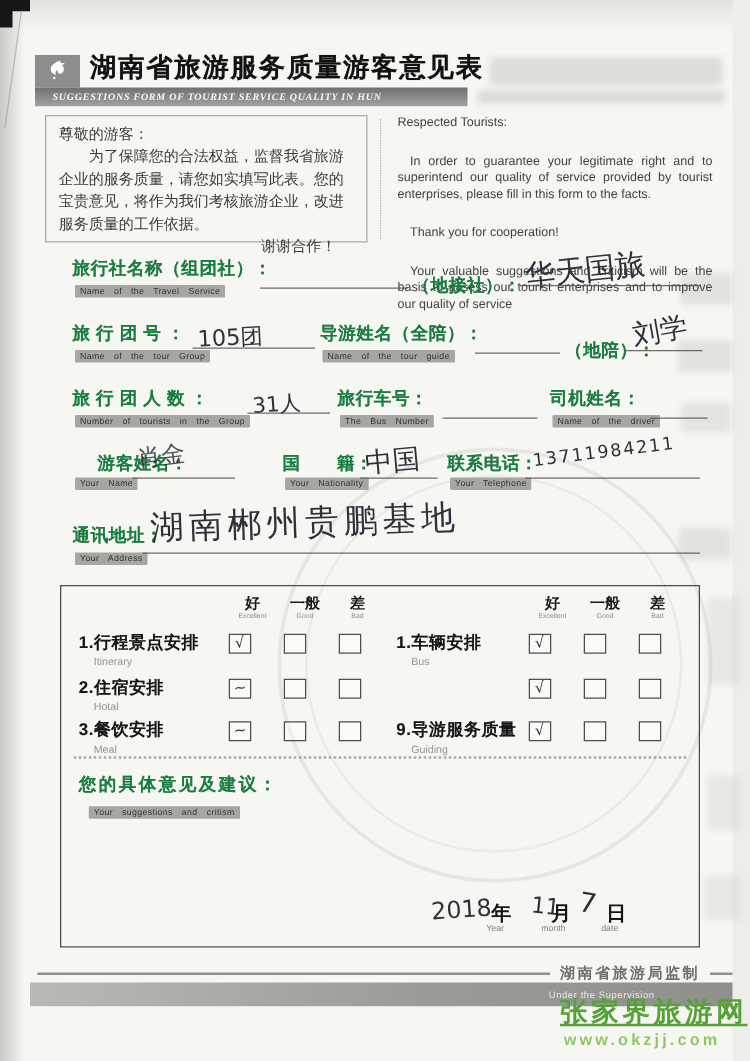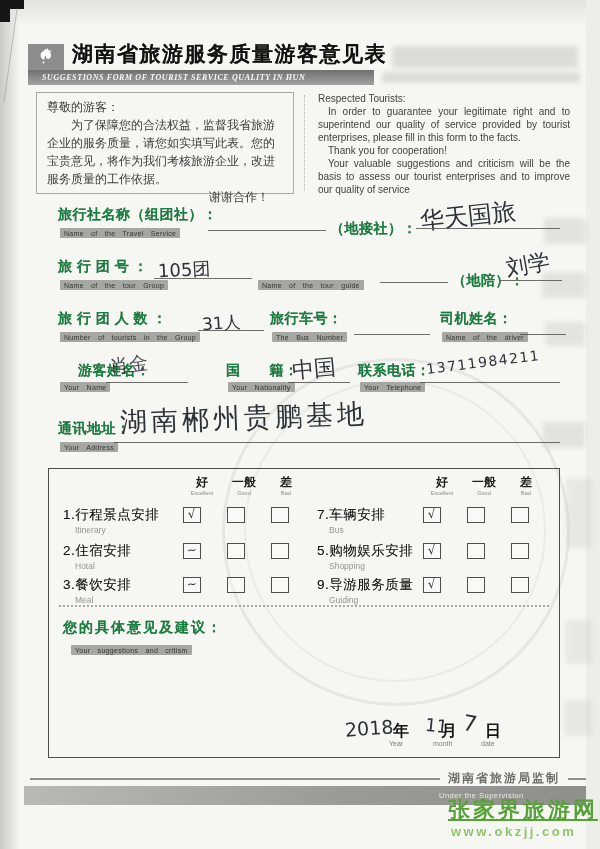--- a/index.html
+++ b/index.html
@@ -26,41 +26,41 @@
   .subtitle-bar span{font-size:8px;font-style:italic;letter-spacing:.6px;color:rgba(255,255,255,.92);
                      font-family:"Liberation Serif",serif;font-weight:bold;}
   
   .intro-zh{position:absolute;left:36px;top:92px;width:258px;height:102px;border:1px solid #a9a9a6;
             padding:5px 10px;box-sizing:border-box;font-family:cursive,"Liberation Serif",serif;
             font-size:12px;line-height:1.5;color:#3b3b3b;}
   .intro-zh .body{text-indent:2em;}
   .intro-zh .closing{text-align:right;padding-right:14px;}
   .intro-en{position:absolute;left:318px;top:92px;width:252px;font-size:10px;line-height:1.3;
             color:#424242;text-align:justify;}
-  .intro-en .p{text-indent:10px;}
+  .intro-en .p{text-indent:10px;margin-top:18px;}
   .dotcol{position:absolute;left:304px;top:95px;width:1px;height:96px;
           border-left:1px dotted #9f9f9c;opacity:.8;}
   
   .frow{position:absolute;left:58px;height:50px;width:520px;}
   .frow .abs{position:absolute;white-space:nowrap;}
   .zh{font-weight:bold;font-size:14px;color:#15803d;letter-spacing:.5px;
       text-shadow:0 0 .5px rgba(0,0,0,.4);}
   .chip{display:inline-block;background:#a6a6a3;color:#34342f;font-size:7px;
         padding:1.5px 4px;letter-spacing:.3px;word-spacing:5px;border-radius:1px;}
   .uline{position:absolute;border-bottom:1.3px solid #55534e;opacity:.85;}
   .hw{position:absolute;font-family:cursive,"DejaVu Sans",sans-serif;color:#2e3138;white-space:nowrap;}
   
   .rbox{position:absolute;left:48px;top:468px;width:512px;height:290px;border:1.5px solid #4c4c49;
         box-sizing:border-box;}
   .rbox .abs{position:absolute;white-space:nowrap;}
   .scale-grp{position:absolute;display:flex;gap:0;}
   .scale-cell{width:42px;text-align:center;}
   .scale-zh{display:block;font-size:12px;font-weight:bold;color:#1a1a1a;}
   .scale-en{display:block;font-size:5.5px;color:#8a8a86;margin-top:-1px;}
-  .item-zh{font-weight:normal;font-size:13.5px;color:#161616;letter-spacing:.5px;
+  .item-zh{font-weight:bold;font-size:13.5px;color:#161616;letter-spacing:.5px;
            text-shadow:0 0 .5px rgba(0,0,0,.35);}
   .item-en{font-size:8.5px;color:#95958f;margin-left:12px;display:block;margin-top:1px;}
   .boxes{position:absolute;display:flex;gap:26px;}
   .cb{width:16px;height:14px;border:1.4px solid #4f4d48;display:inline-flex;
       align-items:center;justify-content:center;background:rgba(255,255,255,.35);}
   .mark{font-family:cursive,"DejaVu Sans",sans-serif;font-size:12px;color:#33363c;
         transform:rotate(-6deg) translateY(-1px);}
   .dotline{position:absolute;left:10px;right:10px;top:136px;border-top:2px dotted #8e8e8a;opacity:.75;}
   .sugg-zh{letter-spacing:2px;}
   .date-lab{font-weight:bold;font-size:16px;color:#141414;}
@@ -139,20 +139,21 @@
     <span class="abs zh" style="left:272px;top:14px;">（地接社）：</span>
     <span class="hw" style="left:362px;top:-6px;font-size:24px;transform:rotate(-6deg);">华天国旅</span>
     <span class="uline" style="left:358px;top:22px;width:144px;"></span>
   </div>
 
   <div class="frow" style="top:258px;">
     <span class="abs zh" style="left:0;top:0;">旅 行 团 号 ：</span>
     <span class="abs chip" style="left:2px;top:22px;">Name of the tour Group</span>
     <span class="hw" style="left:100px;top:0;font-size:18px;transform:rotate(-3deg);">105团</span>
     <span class="uline" style="left:96px;top:20px;width:98px;"></span>
+    <span class="abs zh" style="left:198px;top:0;">导游姓名（全陪）：</span>
     <span class="abs chip" style="left:200px;top:22px;">Name of the tour guide</span>
     <span class="uline" style="left:322px;top:24px;width:68px;"></span>
     <span class="abs zh" style="left:394px;top:14px;">（地陪）：</span>
     <span class="hw" style="left:448px;top:-8px;font-size:22px;transform:rotate(-10deg);">刘学</span>
     <span class="uline" style="left:442px;top:22px;width:62px;"></span>
   </div>
 
   <div class="frow" style="top:310px;">
     <span class="abs zh" style="left:0;top:0;">旅 行 团 人 数 ：</span>
     <span class="abs chip" style="left:2px;top:22px;">Number of tourists in the Group</span>
@@ -225,21 +226,21 @@
     </div>
     <div class="boxes" style="left:134px;top:38px;">
       <span class="cb">
           <span class="mark">√</span>
         </span>
       <span class="cb"></span>
       <span class="cb"></span>
     </div>
 
     <div class="abs" style="left:268px;top:36px;">
-      <span class="item-zh">7.车辆安排</span>
+      <span class="item-zh">1.车辆安排</span>
       <span class="item-en">Bus</span>
     </div>
     <div class="boxes" style="left:374px;top:38px;">
       <span class="cb">
           <span class="mark">√</span>
         </span>
       <span class="cb"></span>
       <span class="cb"></span>
     </div>
 
@@ -248,24 +249,20 @@
       <span class="item-en">Hotal</span>
     </div>
     <div class="boxes" style="left:134px;top:74px;">
       <span class="cb">
           <span class="mark">~</span>
         </span>
       <span class="cb"></span>
       <span class="cb"></span>
     </div>
 
-    <div class="abs" style="left:268px;top:72px;">
-      <span class="item-zh">5.购物娱乐安排</span>
-      <span class="item-en">Shopping</span>
-    </div>
     <div class="boxes" style="left:374px;top:74px;">
       <span class="cb">
           <span class="mark">√</span>
         </span>
       <span class="cb"></span>
       <span class="cb"></span>
     </div>
 
     <div class="abs" style="left:14px;top:106px;">
       <span class="item-zh">3.餐饮安排</span>

